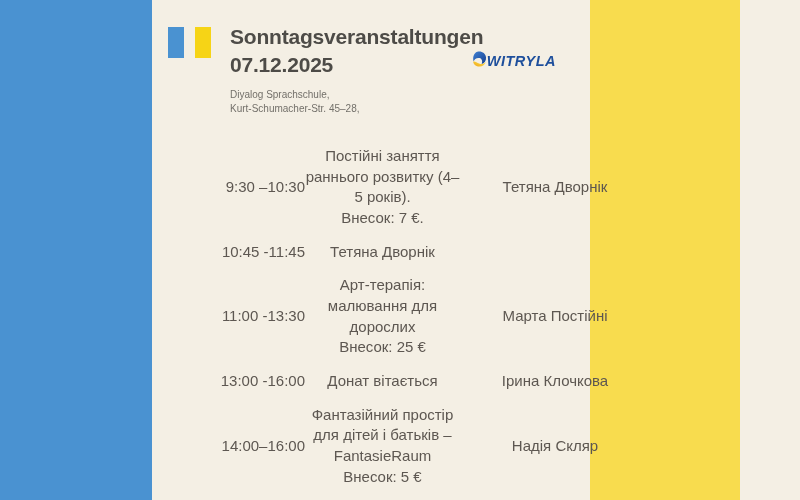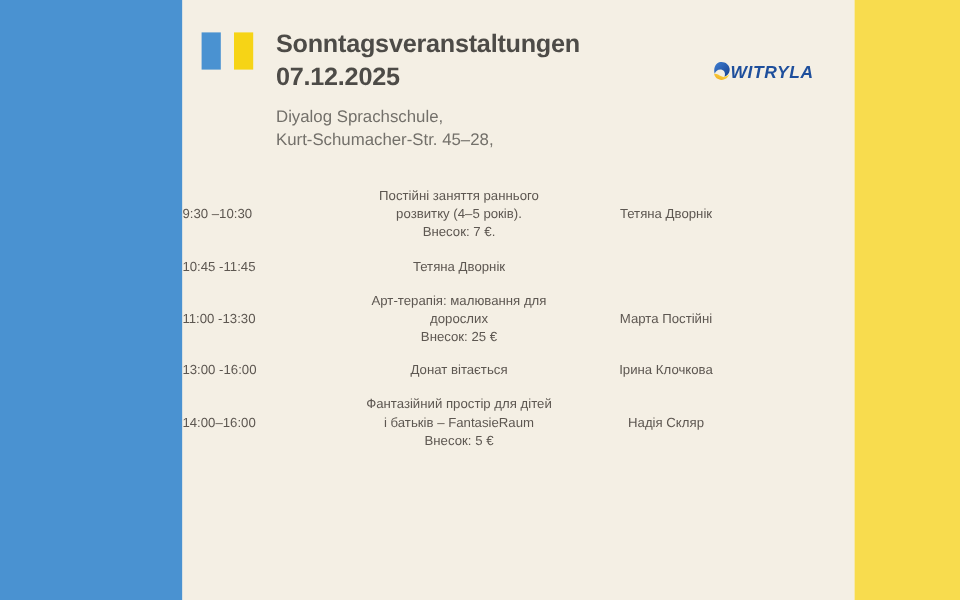--- a/index.html
+++ b/index.html
@@ -15,59 +15,59 @@
   html,body{width:800px;height:500px;overflow:hidden;}
   body{
     display:flex;
     font-family:"Liberation Sans","DejaVu Sans",sans-serif;
     background:var(--card-bg);
   }
   .panel-left{width:152px;height:500px;background:var(--panel-blue);flex:0 0 auto;}
   .panel-right{width:150px;height:500px;background:var(--panel-yellow);flex:0 0 auto;}
   .card{
     position:relative;
-    width:560px;height:500px;flex:0 0 auto;
+    width:438px;height:500px;flex:0 0 auto;
     background:var(--card-bg);
     padding-top:26px;
   }
   
   .header{display:flex;align-items:flex-start;padding-left:16px;}
   .flag{display:flex;gap:11px;margin-top:1px;}
   .flag .bar{width:16px;height:31px;}
   .flag .bar.b{background:var(--panel-blue);}
   .flag .bar.y{background:#f6d416;}
   .title-block{margin-left:19px;margin-top:-3px;}
   .title,.date{
     font-size:21px;font-weight:bold;color:var(--title-color);
     letter-spacing:-0.2px;line-height:1.33;
   }
   .address{
     margin-top:9px;
-    font-size:14px;line-height:1.4;color:var(--address-color);
+    font-size:10px;line-height:1.4;color:var(--address-color);
   }
   
   .logo{
     position:absolute;top:27px;right:34px;width:84px;
     display:flex;flex-direction:row;align-items:center;
   }
   .logo svg{display:block;}
   .logo-text{
     margin-top:3px;
     font-size:14.5px;font-weight:800;font-style:italic;
     color:var(--logo-blue);letter-spacing:0.5px;
   }
   
   .schedule{margin-top:30px;display:flex;flex-direction:column;row-gap:13px;}
   .row{
     display:grid;
     grid-template-columns:153px 155px 190px;
     align-items:center;
   }
-  .cell{font-size:11px;line-height:1.38;color:var(--table-color);}
-  .cell.time{text-align:left;}
+  .cell{font-size:15px;line-height:1.38;color:var(--table-color);}
+  .cell.time{text-align:right;}
   .cell.activity{text-align:center;}
   .cell.activity > div{max-width:165px;margin:0 auto;}
   .cell.host{text-align:center;}
 </style>
 </head>
 <body>
 
 <div class="panel-left"></div>
 
 <div class="card">

